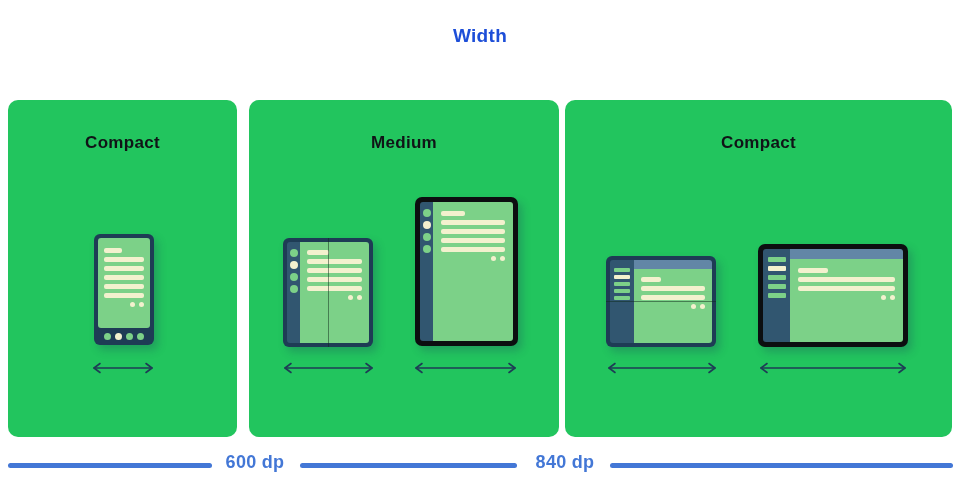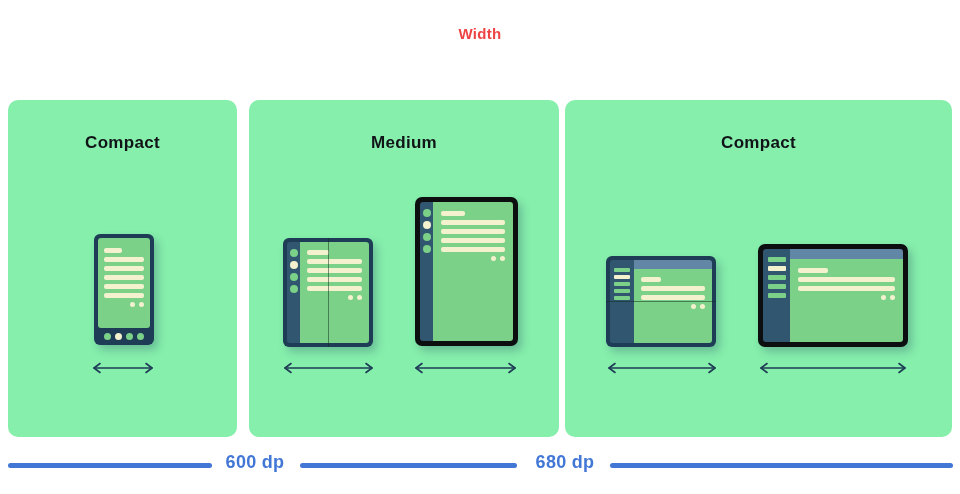--- a/index.html
+++ b/index.html
@@ -6,25 +6,25 @@
   body{
     width:960px;height:494px;background:#ffffff;
     font-family:"Liberation Sans", sans-serif;
     position:relative;overflow:hidden;
   }
   *{box-sizing:border-box;}
   .stage{position:absolute;inset:0;}
 
   
   .header{position:absolute;top:25px;left:0;width:100%;text-align:center;}
-  .header .title{font-size:15px;font-weight:bold;color:#ef4444;letter-spacing:.3px;}
+  .header .title{font-size:19px;font-weight:bold;color:#1d4ed8;letter-spacing:.3px;}
   .header .subtitle{font-size:19px;font-weight:bold;color:#8A9096;margin-top:7px;letter-spacing:.3px;}
 
   
-  .panel{position:absolute;top:100px;height:337px;background:#86efac;border-radius:10px;}
+  .panel{position:absolute;top:100px;height:337px;background:#22c55e;border-radius:10px;}
   #panel-compact{left:8px;width:229px;}
   #panel-medium{left:249px;width:310px;}
   #panel-expanded{left:565px;width:387px;}
   .panel-title{position:absolute;top:33px;left:0;width:100%;text-align:center;
     font-size:17px;font-weight:bold;color:#101417;letter-spacing:.3px;}
 
   
   .device{position:absolute;border-radius:6px;box-shadow:4px 5px 9px rgba(30,60,90,.28);}
   .frame-navy{background:#1E3C55;}
   .frame-black{background:#0C0E10;}
@@ -266,16 +266,16 @@
         <line x1="3" y1="6" x2="147" y2="6" stroke="#1E3C55" stroke-width="1.6" stroke-linecap="round"></line>
         <polyline points="9,1.5 3,6 9,10.5" fill="none" stroke="#1E3C55" stroke-width="1.6" stroke-linecap="round" stroke-linejoin="round"></polyline>
         <polyline points="141,1.5 147,6 141,10.5" fill="none" stroke="#1E3C55" stroke-width="1.6" stroke-linecap="round" stroke-linejoin="round"></polyline>
       </svg>
     </div>
   </div>
 
   <div class="ruler-seg" id="seg-1"></div>
   <div class="ruler-label" id="label-600">600 dp</div>
   <div class="ruler-seg" id="seg-2"></div>
-  <div class="ruler-label" id="label-840">680 dp</div>
+  <div class="ruler-label" id="label-840">840 dp</div>
   <div class="ruler-seg" id="seg-3"></div>
 
 </div>
 
 </body></html>

